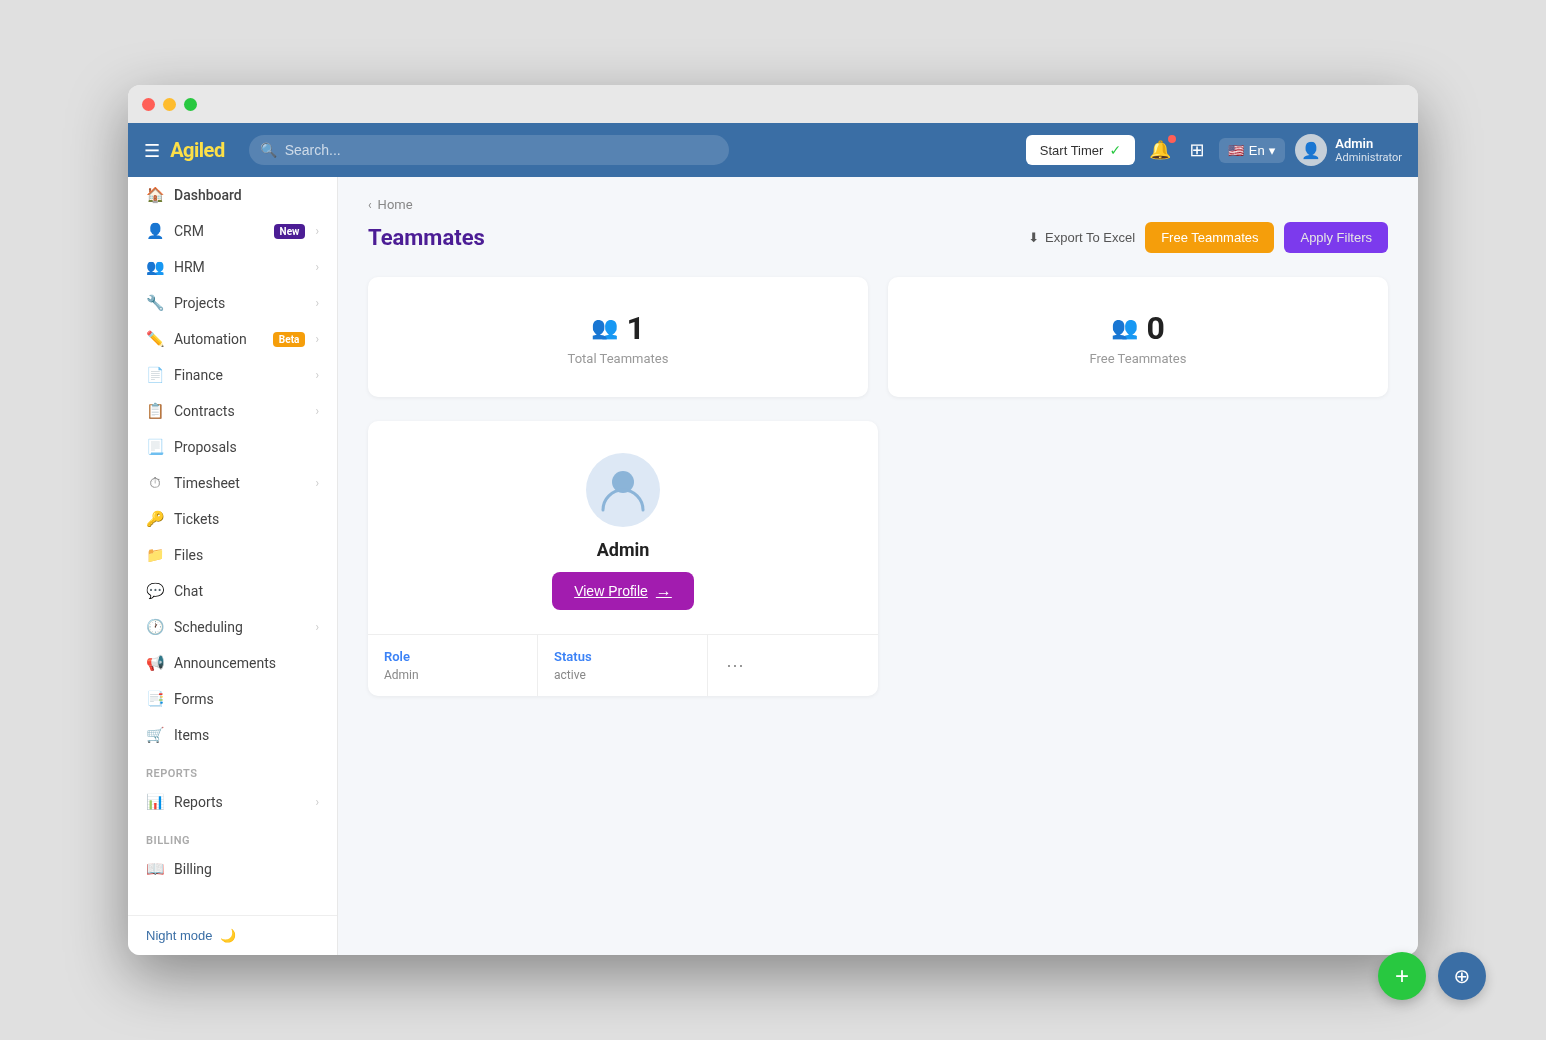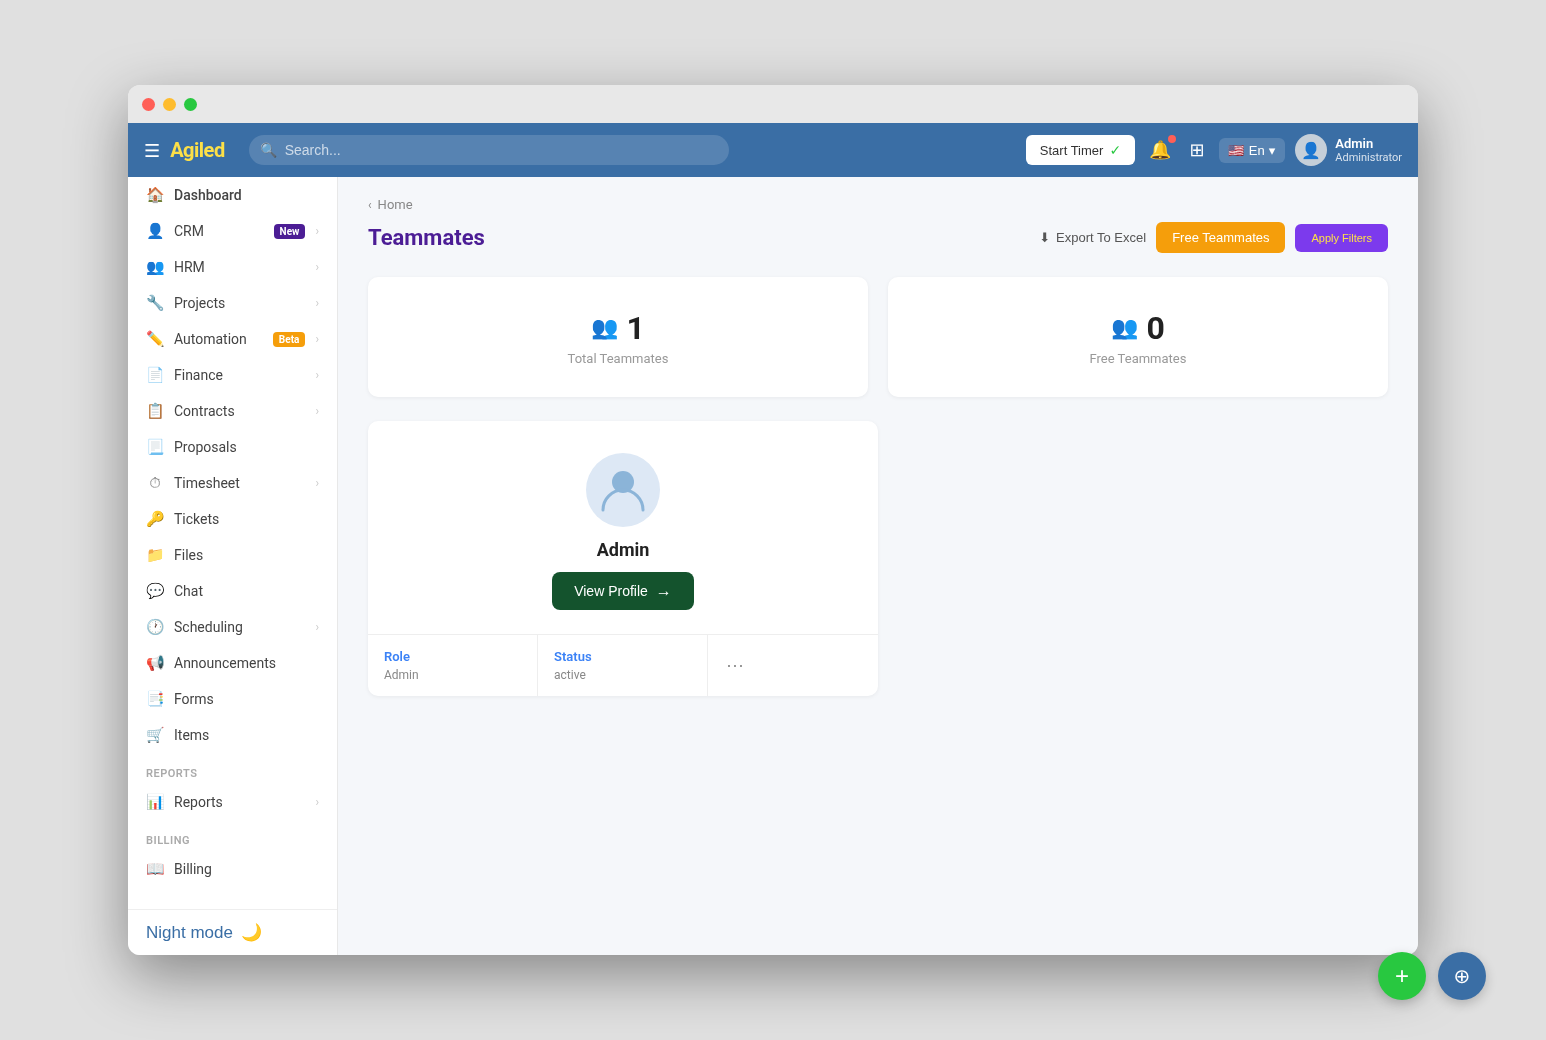--- a/index.html
+++ b/index.html
@@ -222,21 +222,21 @@
     .sidebar-item.dashboard { font-weight: 500; }
     .sidebar-bottom {
       margin-top: auto;
       padding: 12px 18px;
       border-top: 1px solid #eee;
     }
     .night-mode-btn {
       display: flex;
       align-items: center;
       gap: 8px;
-      font-size: 17px;
+      font-size: 13px;
       color: #3a6ea5;
       cursor: pointer;
       background: none;
       border: none;
       padding: 0;
       text-align: center;
     }
     
     .content {
       flex: 1;
@@ -287,23 +287,23 @@
       font-size: 13px;
       font-weight: 500;
       color: white;
       cursor: pointer;
     }
     .apply-filters-btn {
       background: #7c3aed;
       border: none;
       border-radius: 6px;
       padding: 8px 16px;
-      font-size: 11px;
+      font-size: 13px;
       font-weight: 500;
-      color: #fde047;
+      color: #e5e5e5;
       cursor: pointer;
     }
     
     .stats-row {
       display: flex;
       gap: 20px;
       margin-bottom: 24px;
     }
     .stat-card {
       background: white;
@@ -352,31 +352,32 @@
     }
     .avatar-svg {
       width: 52px; height: 52px;
     }
     .member-name {
       font-size: 18px;
       font-weight: 700;
       color: #222;
     }
     .view-profile-btn {
-      background: #14532d;
+      background: #a21caf;
       border: none;
       border-radius: 8px;
       padding: 10px 22px;
       color: white;
       font-size: 14px;
       font-weight: 500;
       cursor: pointer;
       display: flex;
       align-items: center;
       gap: 8px;
+      text-decoration: underline;
     }
     .view-profile-arrow { font-size: 16px; }
     
     .team-card-bottom {
       border-top: 1px solid #eee;
       display: grid;
       grid-template-columns: 1fr 1fr 1fr auto;
     }
     .tc-cell {
       padding: 14px 16px;

